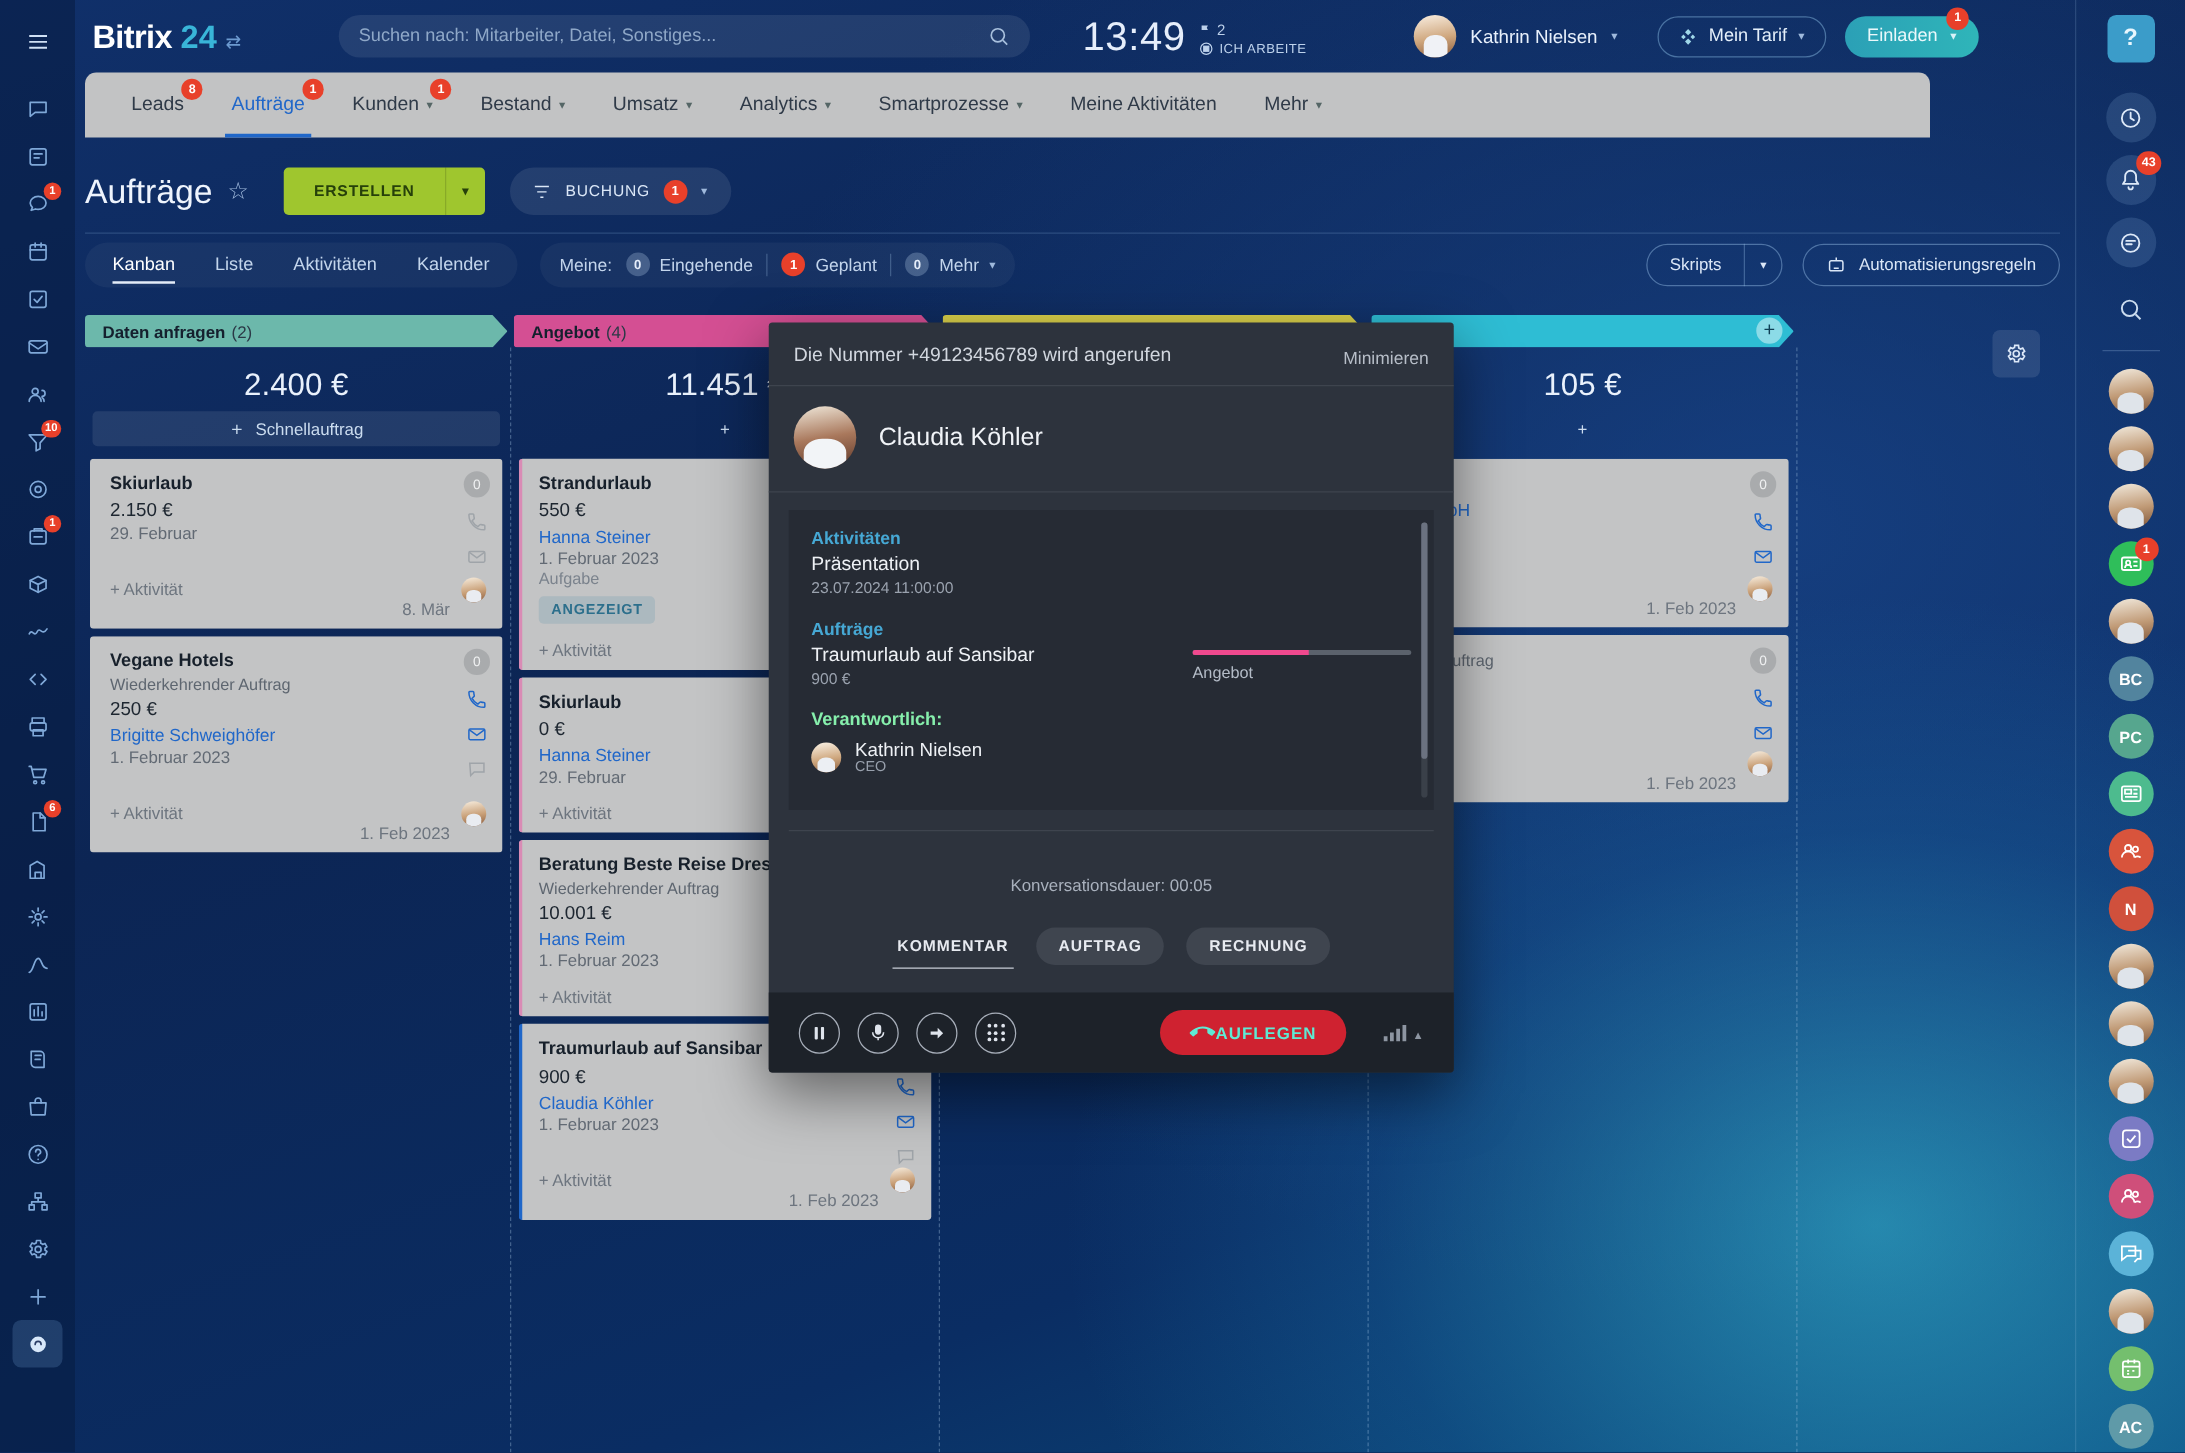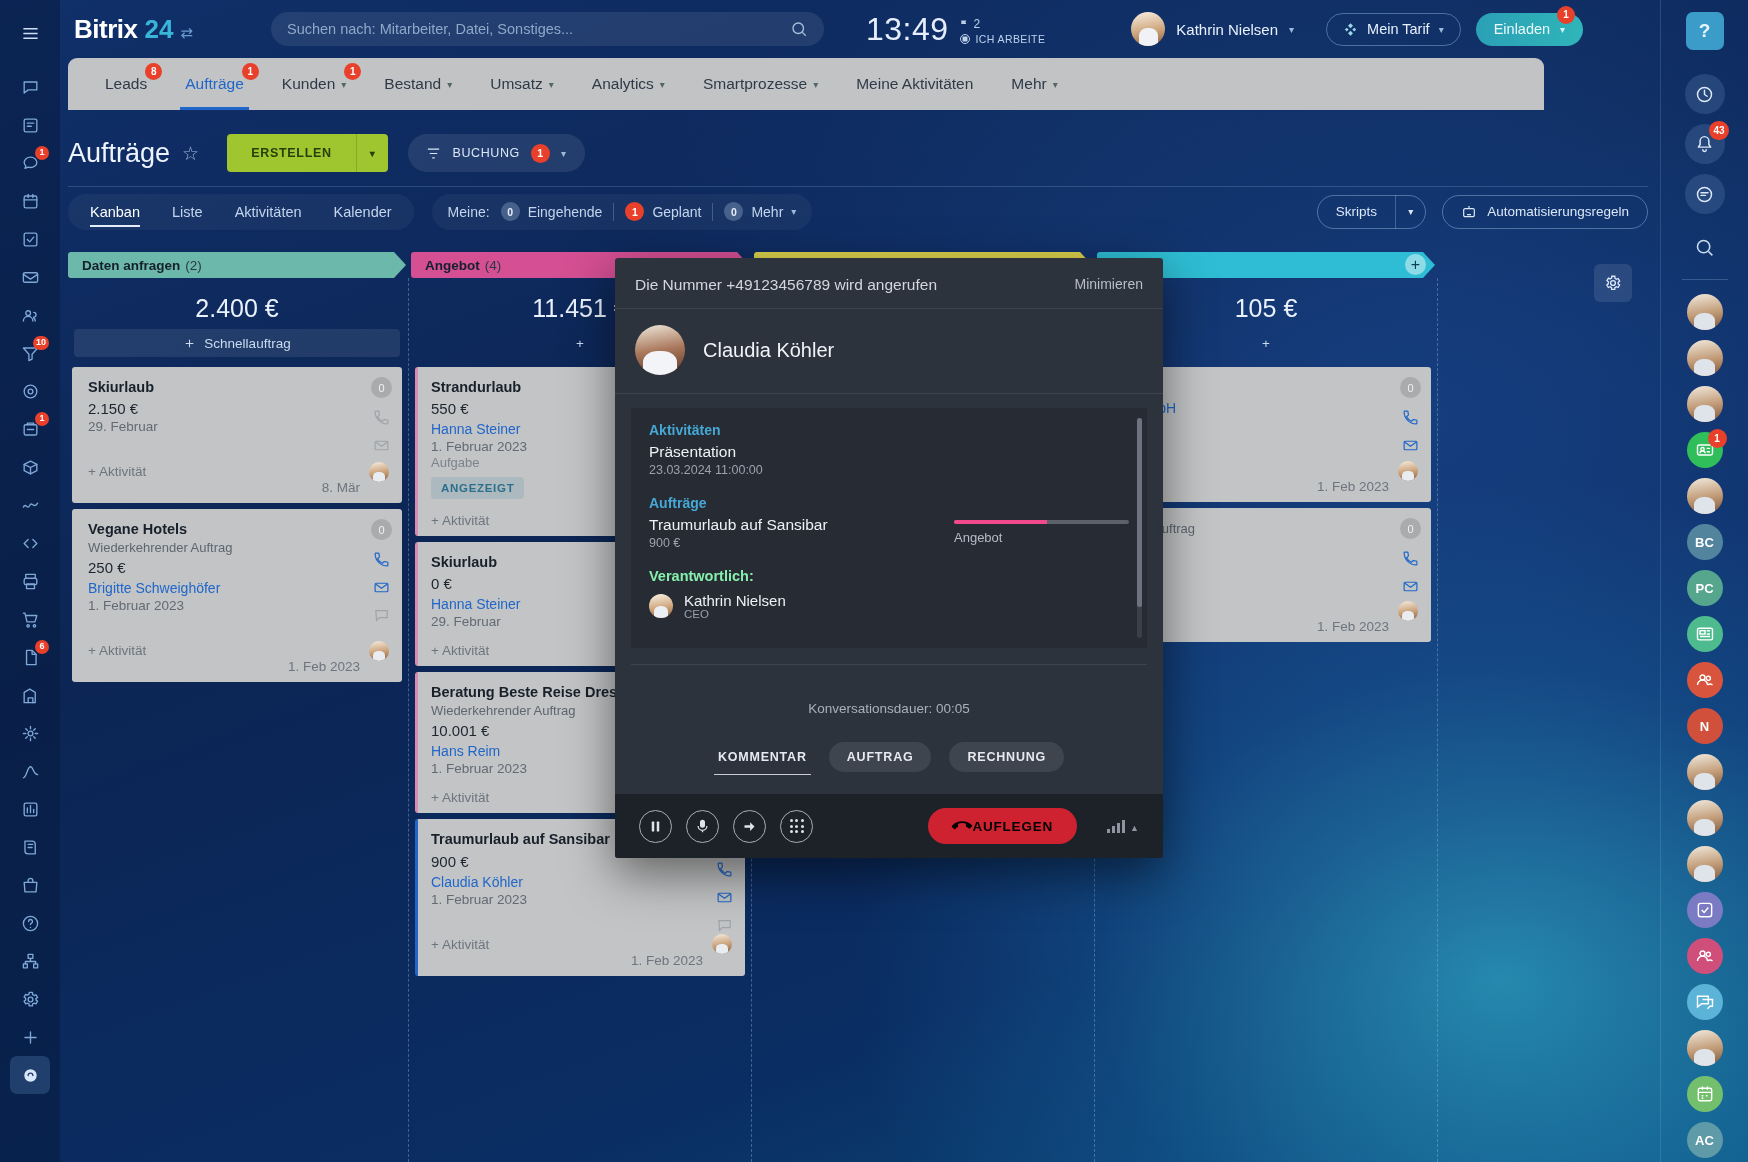--- a/index.html
+++ b/index.html
@@ -274,21 +274,21 @@
     color: #fff; font-size: 13px; font-weight: bold;
   }
   .rr-av.ph { background: linear-gradient(170deg,#e9dccb 10%,#c09a76 55%,#7d5438 100%); }
   .rr-av.ph::after { content:''; position:absolute; left:20%; top:54%; width:60%; height:48%; background:#dfe4ea; border-radius:44% 44% 0 0; }
   .rr-search { color: #cbdcef; margin: 3px 0; }
   .call-modal {
     position: absolute; left: 615px; top: 258px; width: 548px; z-index: 10;
     background: #2d333d; border-radius: 3px; box-shadow: 0 16px 48px rgba(0,0,0,0.5);
     display: flex; flex-direction: column; color: #e3e7ee;
   }
-  .cm-head { display: flex; align-items: flex-start; padding: 18px 20px 14px; border-bottom: 1px solid #3e444e; }
+  .cm-head { display: flex; align-items: flex-end; padding: 18px 20px 14px; border-bottom: 1px solid #3e444e; }
   .cm-head .t { color: #d2d7df; font-size: 15.5px; }
   .cm-head .min { margin-left: auto; color: #b7bec8; font-size: 14px; }
   .cm-contact { display: flex; align-items: center; gap: 18px; padding: 16px 20px 18px; border-bottom: 1px solid #3e444e; }
   .cm-av {
     width: 50px; height: 50px; border-radius: 50%; overflow: hidden; flex: none; position: relative;
     background: linear-gradient(170deg,#e4d6c6 8%,#a9785c 50%,#5d3628 100%);
   }
   .cm-av::after { content:''; position:absolute; left:16%; top:52%; width:68%; height:50%; background:#f2f4f7; border-radius:44% 44% 0 0; }
   .cm-name { font-size: 20px; color: #f0f3f7; }
   .cm-scroll {
@@ -326,21 +326,21 @@
   .cm-act.plain::after { content:''; position:absolute; left:0; right:0; bottom:-3px; height:1px; background:#c8cdd6; }
   .cm-bottom {
     background: #1d2229; display: flex; align-items: center; padding: 14px 24px; gap: 14px; border-radius: 0 0 3px 3px;
   }
   .cb-circ {
     width: 33px; height: 33px; border-radius: 50%; border: 1px solid #a7aeb9; color: #dfe4ec;
     display: flex; align-items: center; justify-content: center; flex: none;
   }
   .cb-circ svg { width: 15px; height: 15px; }
   .hangup {
-    margin-left: auto; height: 36px; background: #cf2230; color: #000000; border-radius: 18px;
+    margin-left: auto; height: 36px; background: #cf2230; color: #5eead4; border-radius: 18px;
     display: flex; align-items: center; padding: 0 24px; font-size: 13.5px; font-weight: bold; letter-spacing: .8px;
   }
   .sig { margin-left: 16px; display: flex; align-items: flex-end; gap: 2px; color: #8d95a1; }
   .sig b { display: block; width: 3px; background: #8d95a1; }
   .dots3 { display: grid; grid-template-columns: repeat(3,3px); gap: 2.5px; }
   .dots3 i { width: 3px; height: 3px; background: #dfe4ec; border-radius: 50%; display: block; }
 </style>
 </head>
 <body>
 
@@ -1040,21 +1040,21 @@
       <span class="min">Minimieren</span>
     </div>
     <div class="cm-contact">
       <div class="cm-av"></div>
       <span class="cm-name">Claudia Köhler</span>
     </div>
     <div class="cm-scroll">
       <div class="cm-block">
         <div class="cm-sec">Aktivitäten</div>
         <div class="cm-row-main">Präsentation</div>
-        <div class="cm-row-sub">23.03.2024 11:00:00</div>
+        <div class="cm-row-sub">23.07.2024 11:00:00</div>
       </div>
       <div class="cm-block">
         <div class="cm-sec">Aufträge</div>
         <div class="deal-row">
           <div>
             <div class="cm-row-main">Traumurlaub auf Sansibar</div>
             <div class="cm-row-sub">900 €</div>
           </div>
           <div class="deal-stage">
             <div class="stage-bar">

